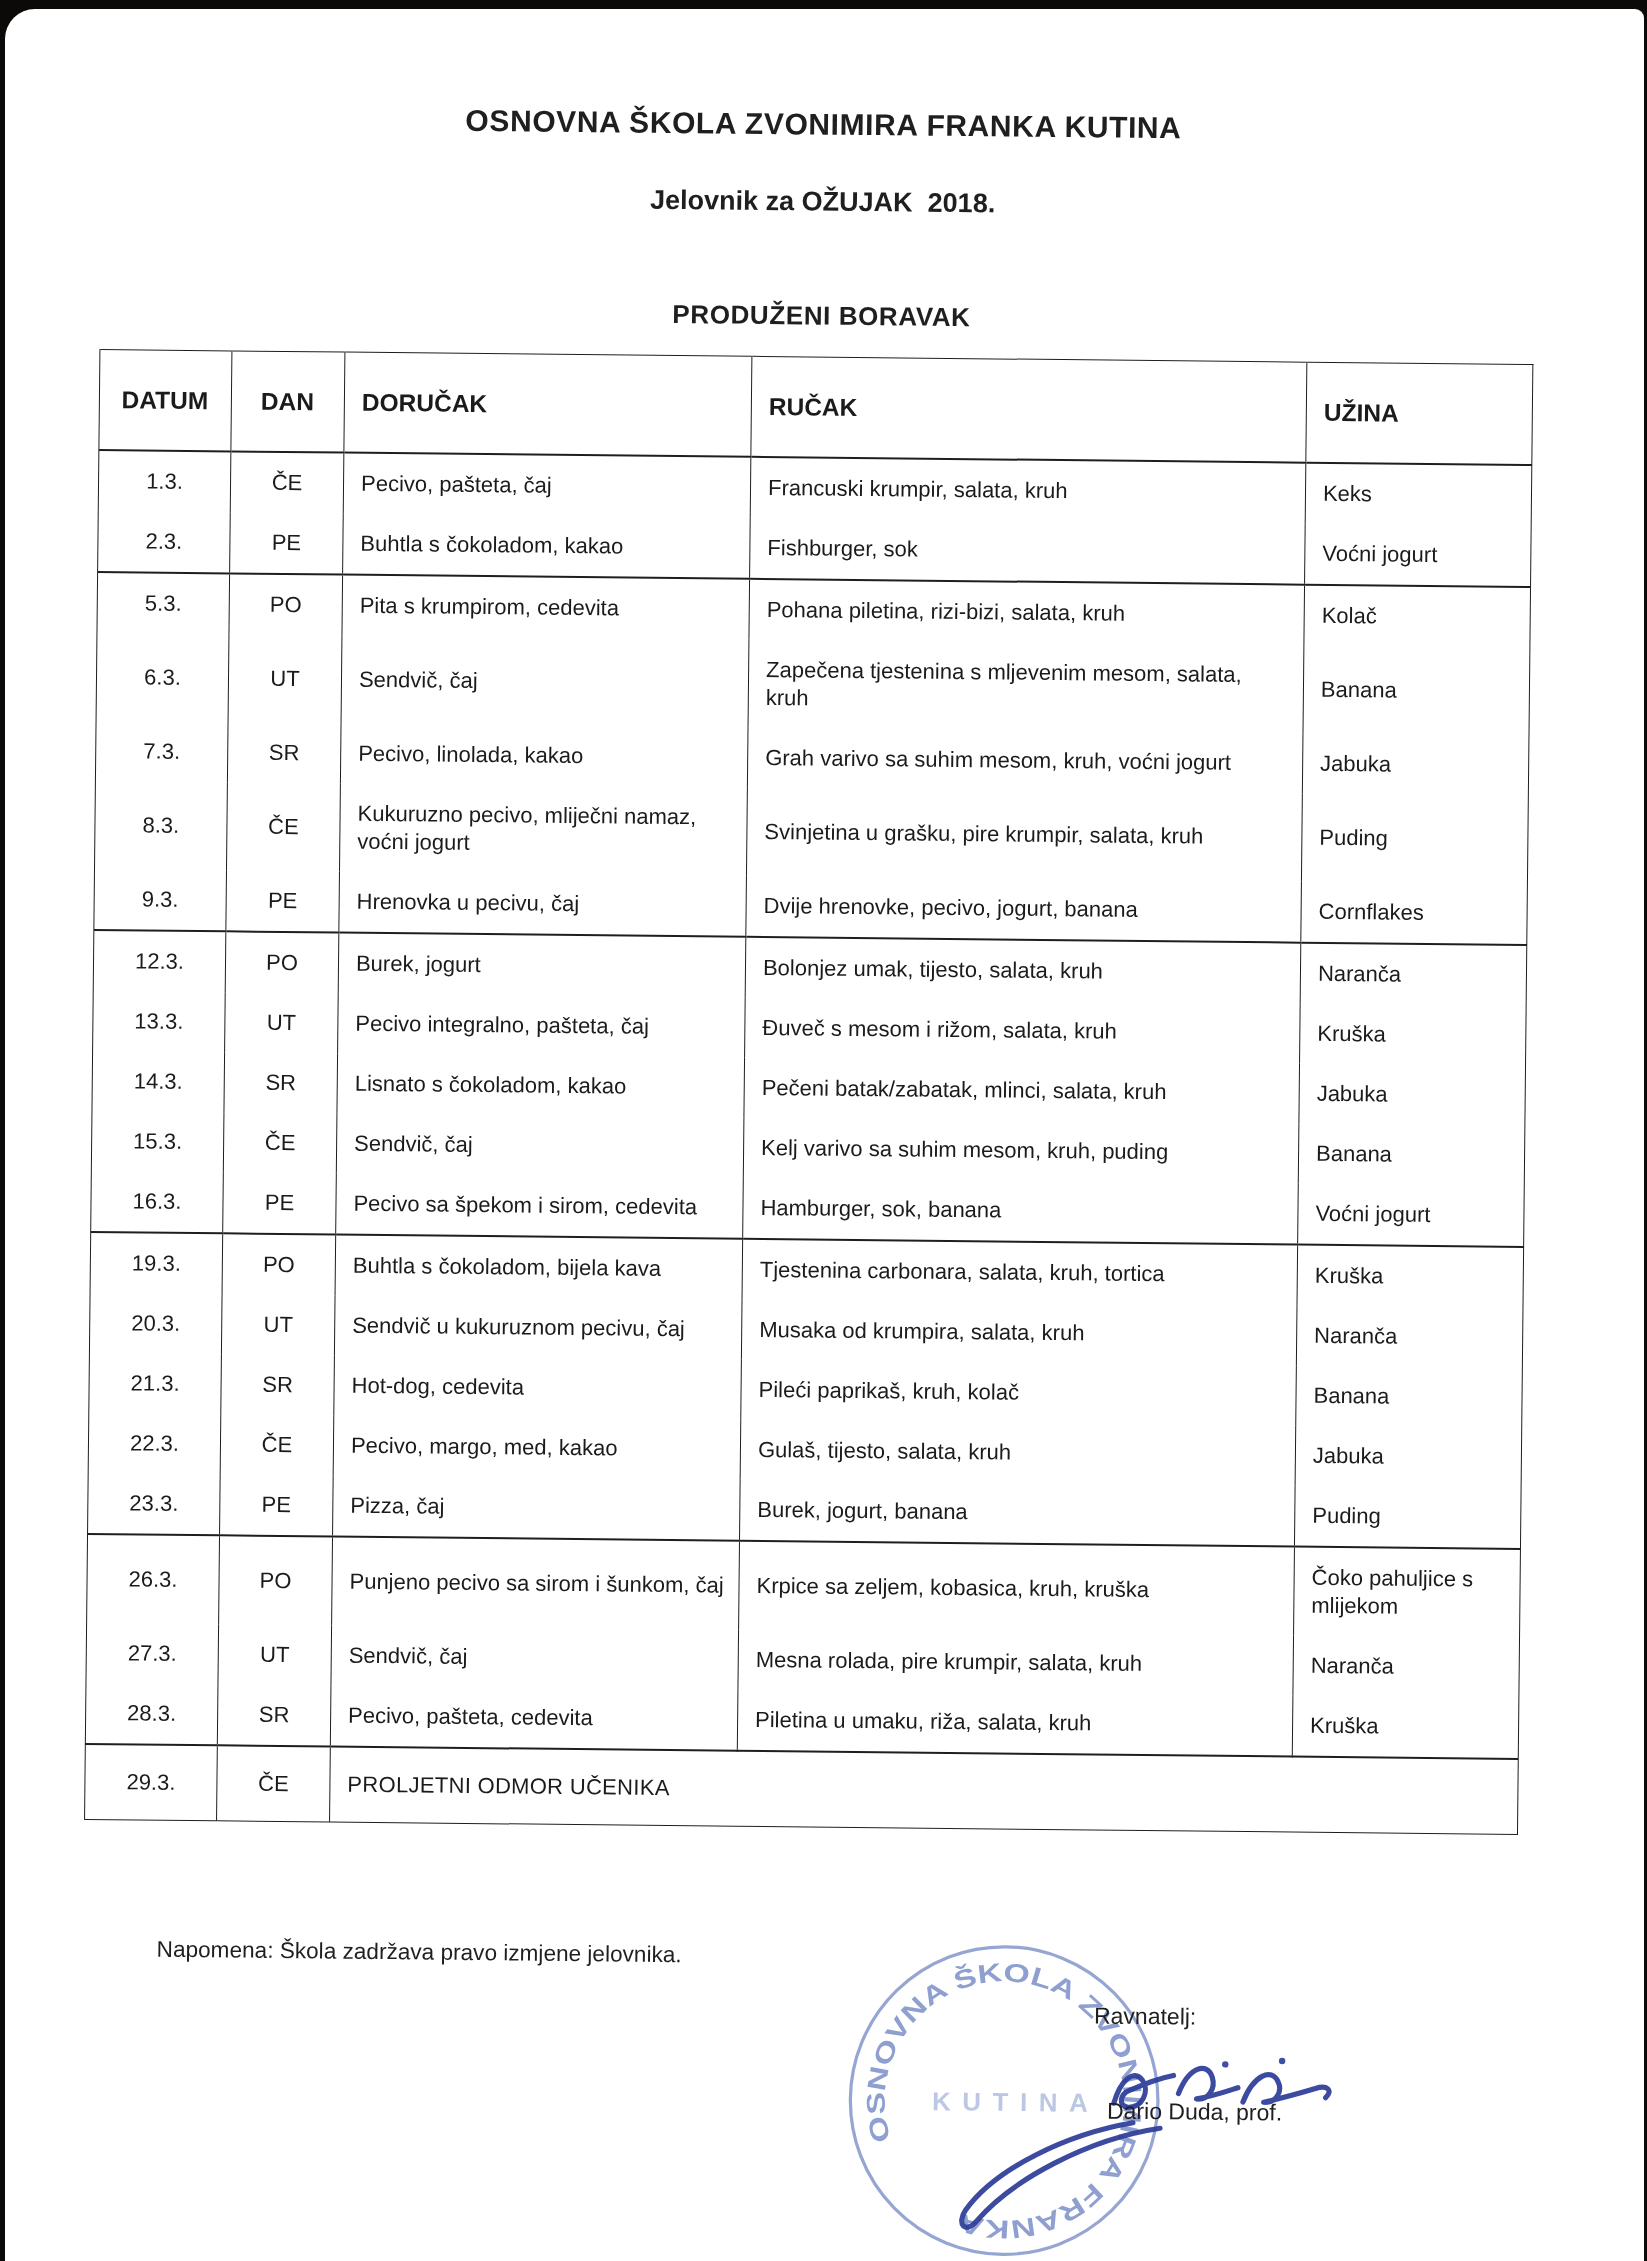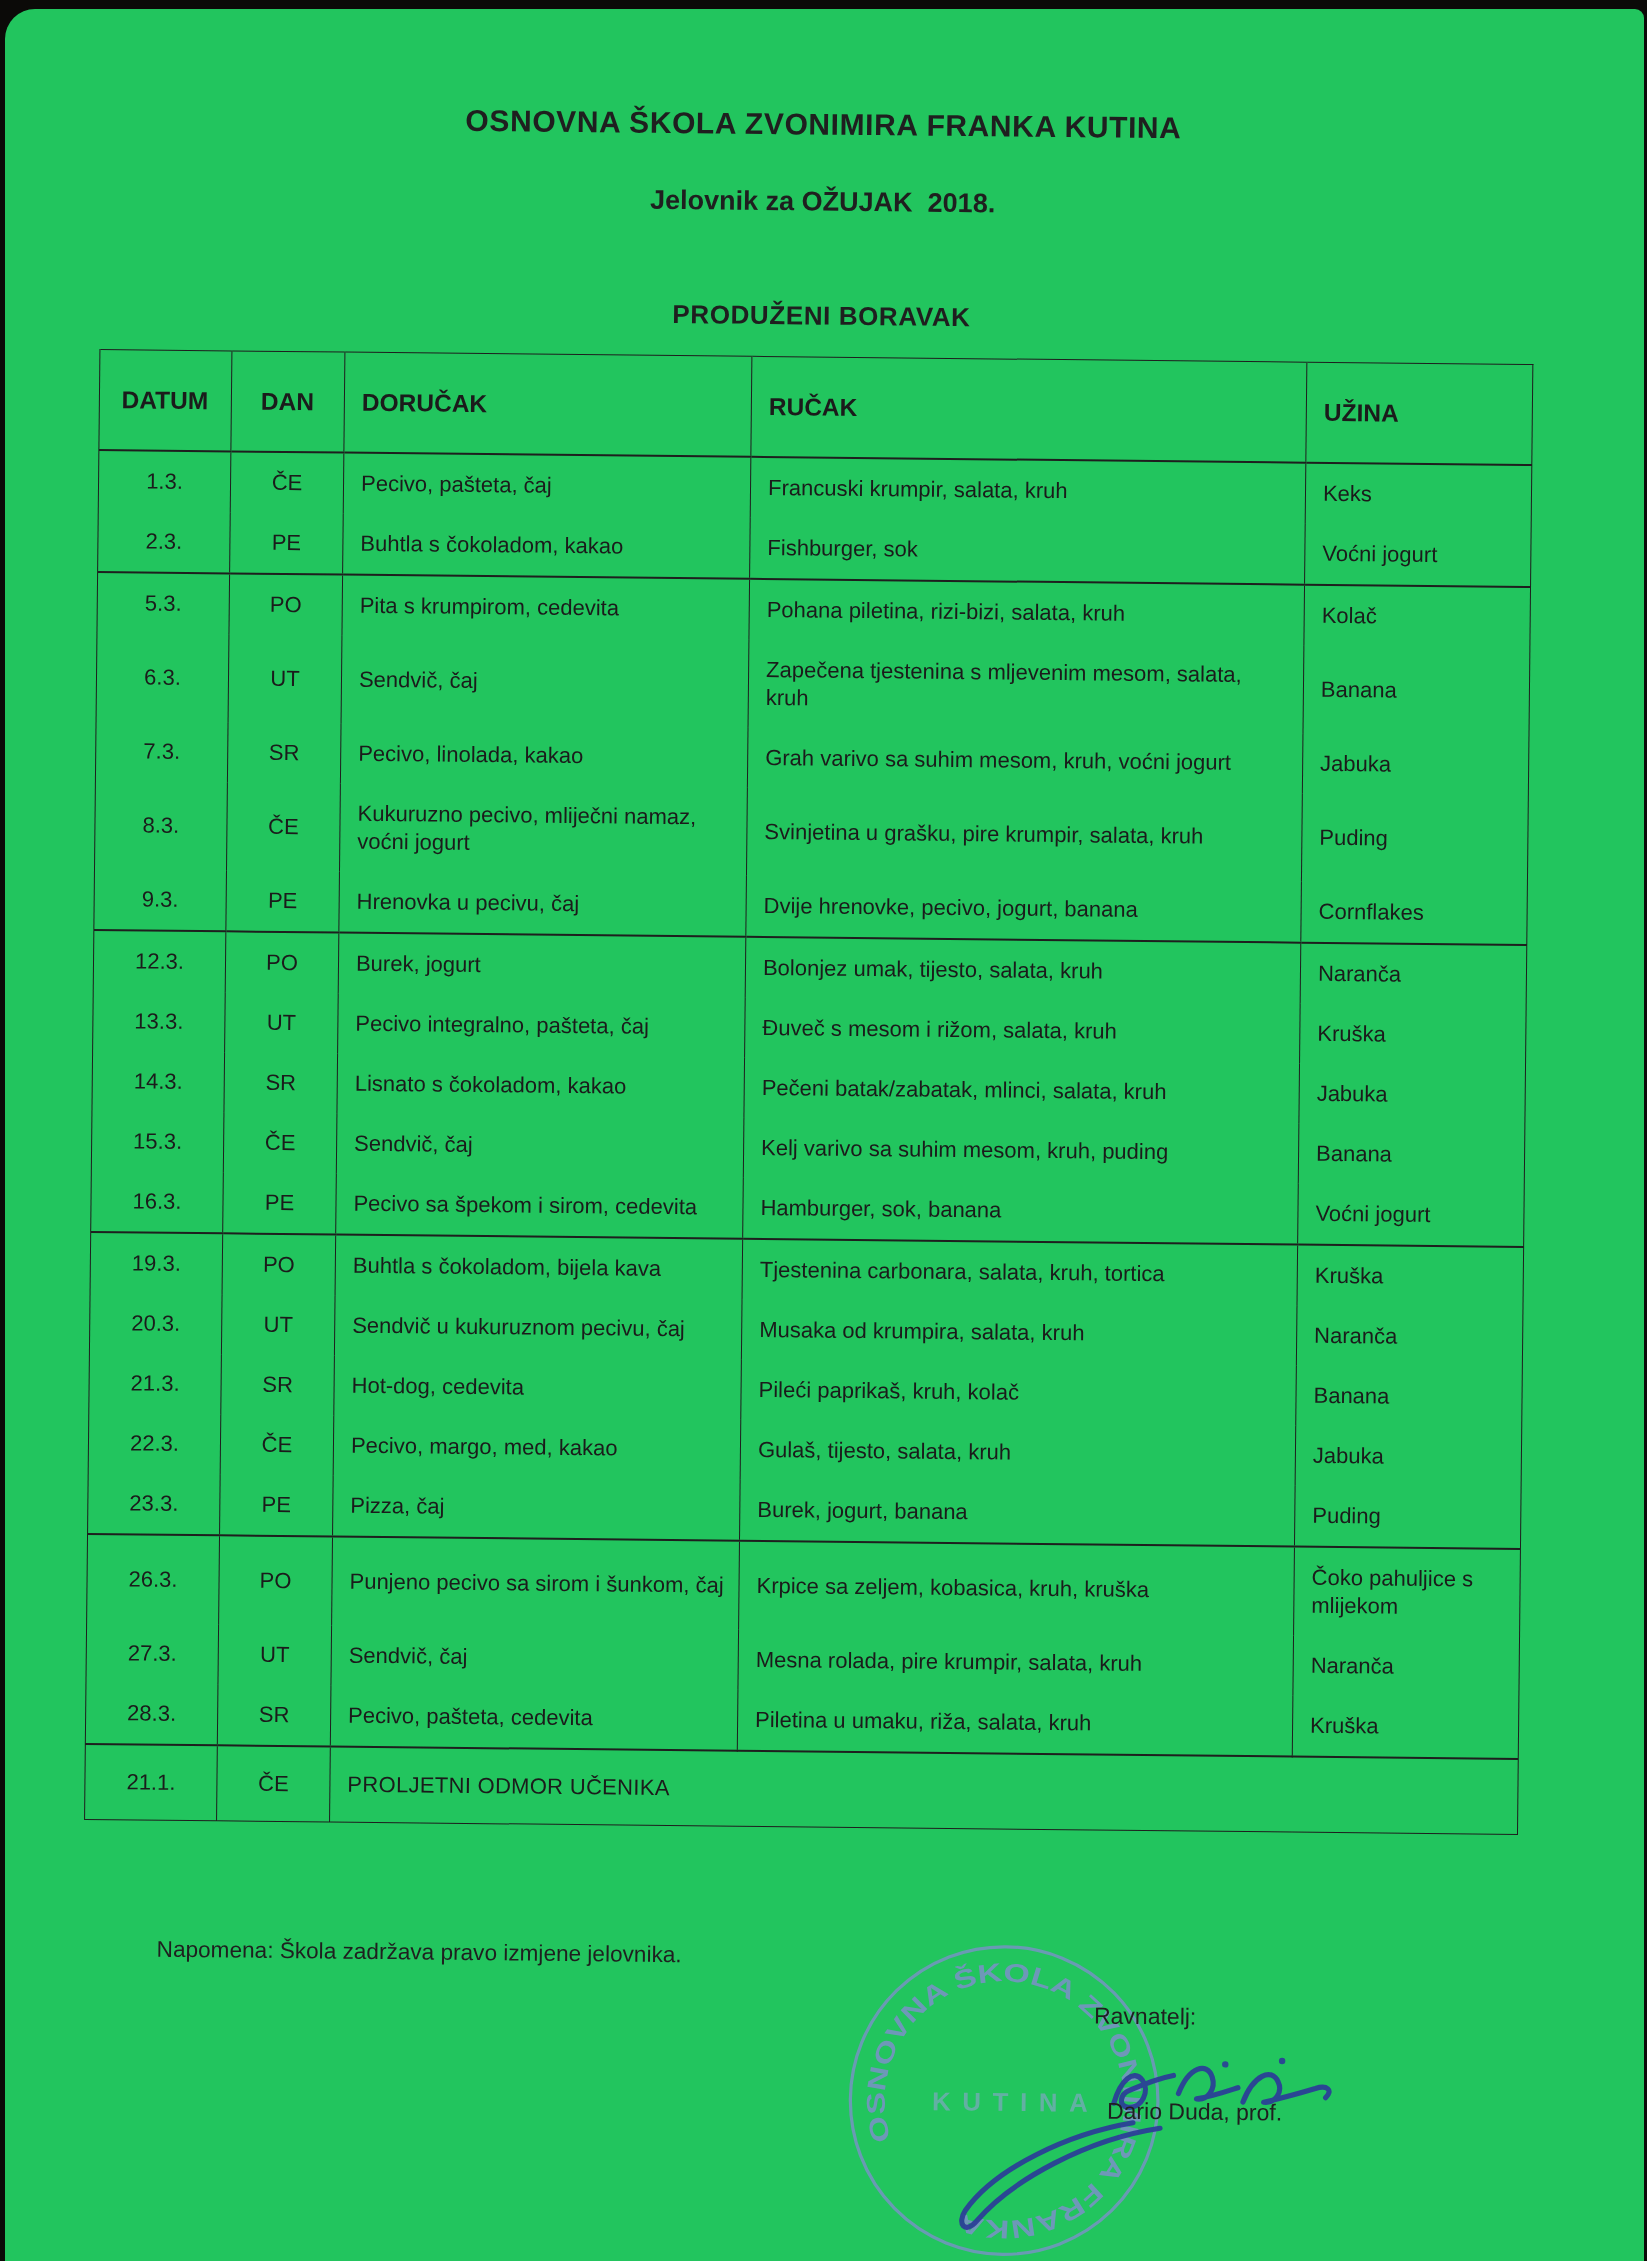--- a/index.html
+++ b/index.html
@@ -6,21 +6,21 @@
   body{
     width:1647px;height:2261px;
     background:#0b0a08;
     font-family:"Liberation Sans", sans-serif;
     overflow:hidden;
     position:relative;
   }
   .paper{
     position:absolute;
     left:4.5px; right:3.2px; top:9px; bottom:0;
-    background:#22c55e;
+    background:#ffffff;
     border-top-left-radius:30px;
     border-top-right-radius:9px;
     overflow:hidden;
   }
   .content{
     position:absolute; inset:0;
     transform:rotate(0.6deg);
     transform-origin:0 0;
     color:#1f1f1f;
   }
@@ -264,21 +264,21 @@
             <td class="uzina">Naranča</td>
           </tr>
           <tr>
             <td class="datum">28.3.</td>
             <td class="dan">SR</td>
             <td class="dorucak">Pecivo, pašteta, cedevita</td>
             <td class="rucak">Piletina u umaku, riža, salata, kruh</td>
             <td class="uzina">Kruška</td>
           </tr>
           <tr class="group-first span-row">
-            <td class="datum">21.1.</td>
+            <td class="datum">29.3.</td>
             <td class="dan">ČE</td>
             <td class="dorucak span-cell" colspan="3">PROLJETNI ODMOR UČENIKA</td>
           </tr>
         </tbody>
     </table>
 
     <div class="note">Napomena: Škola zadržava pravo izmjene jelovnika.</div>
 
     <svg class="stamp-svg" viewBox="0 0 520 520">
       <defs>

